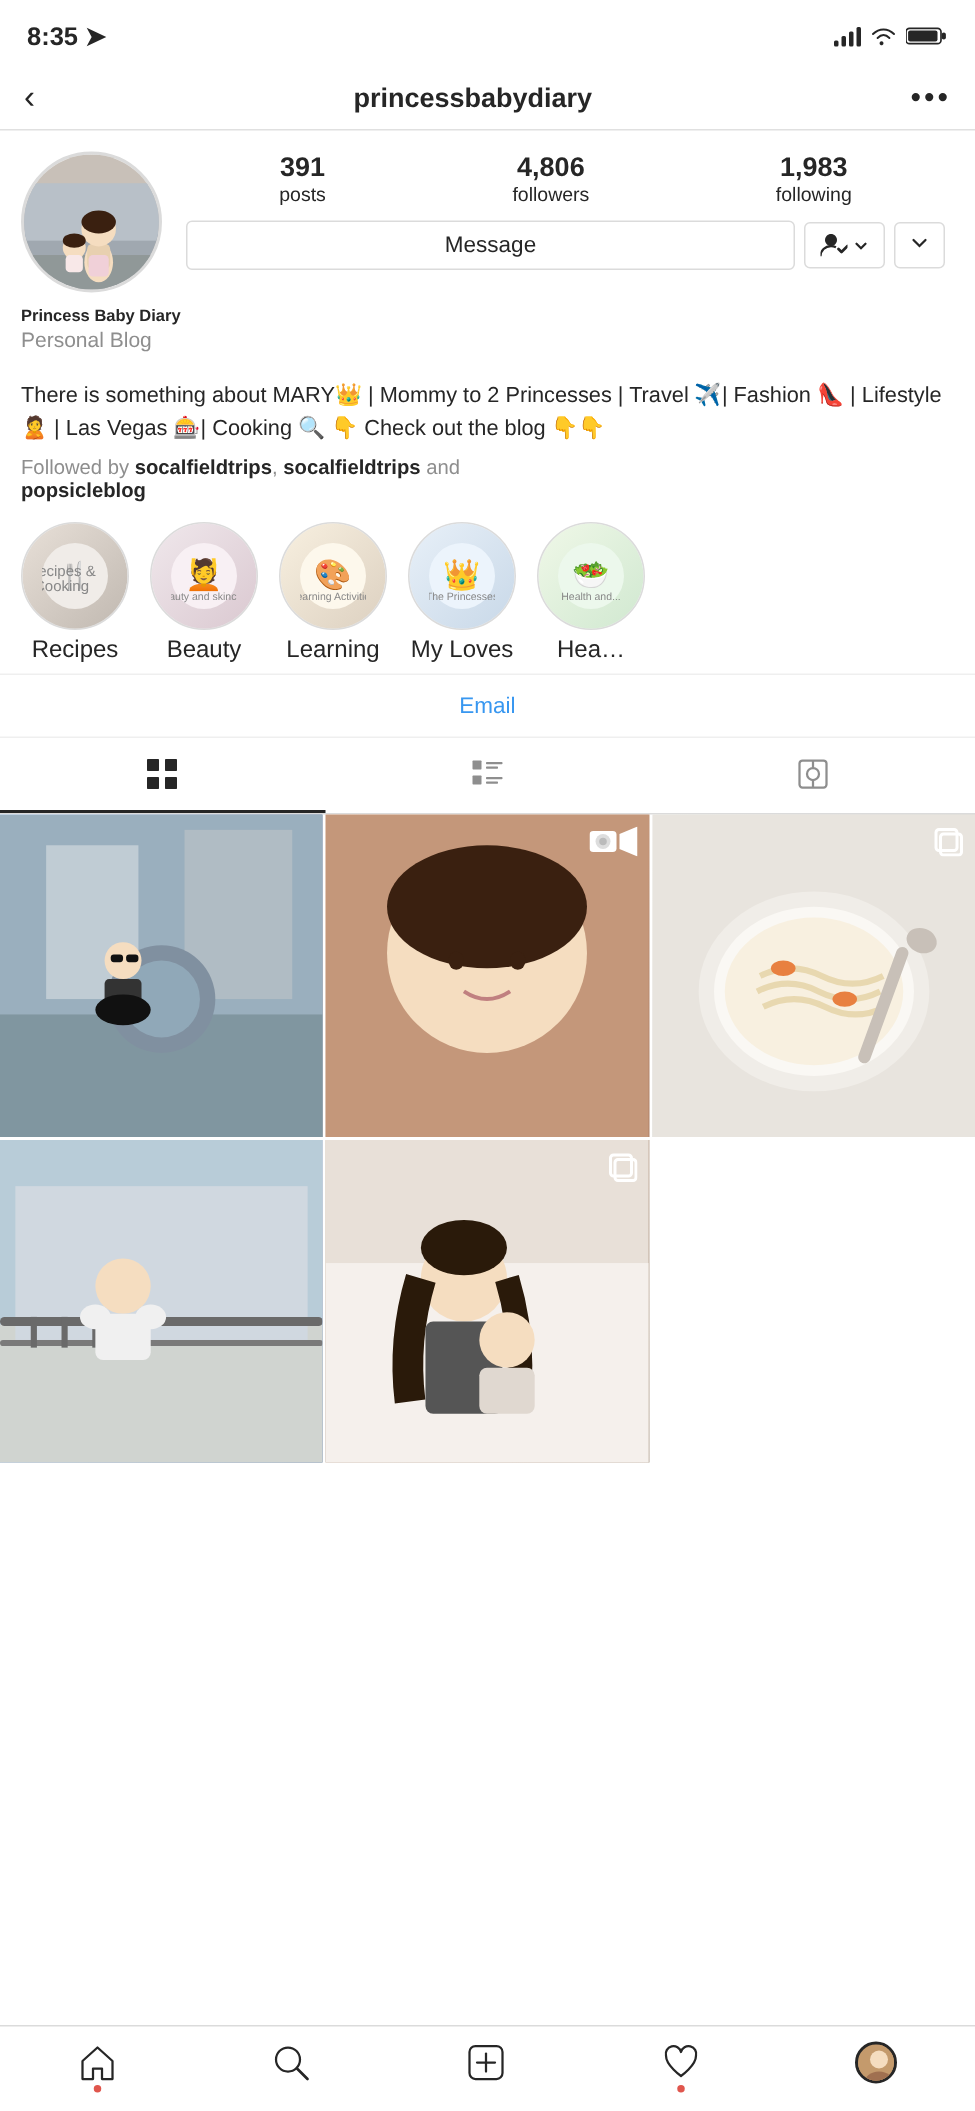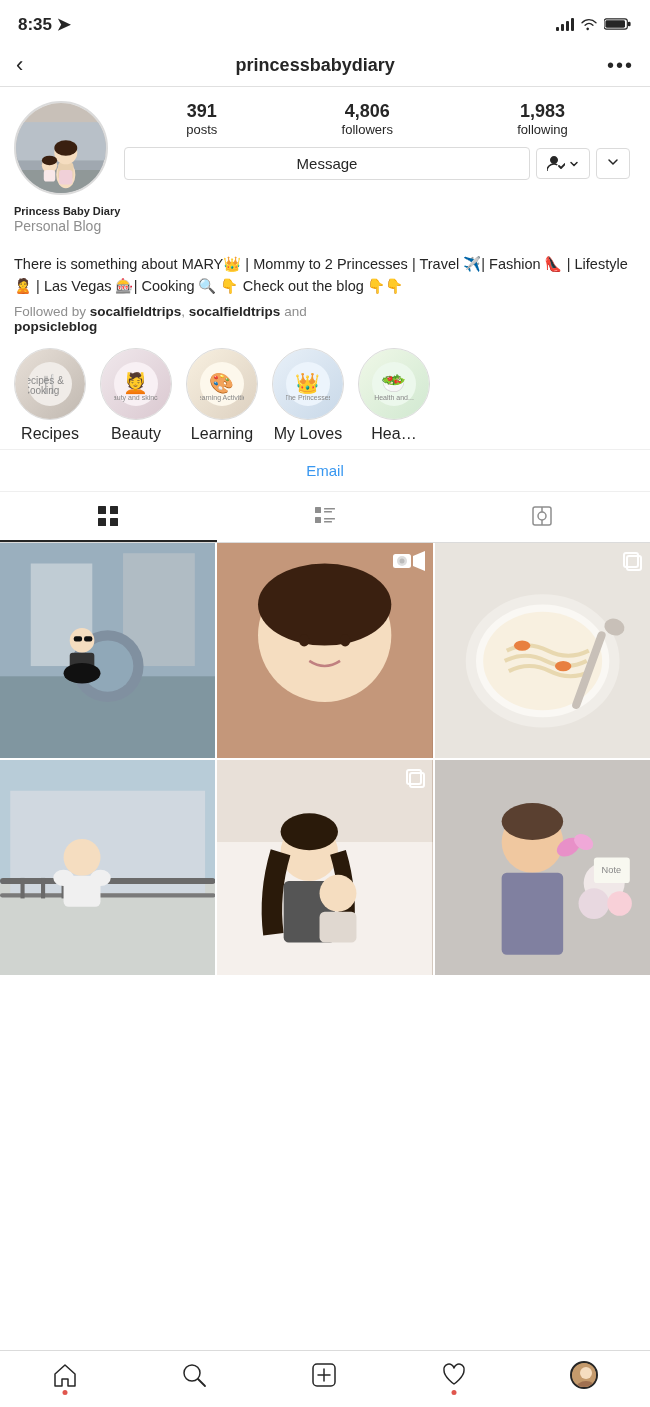--- a/index.html
+++ b/index.html
@@ -662,43 +662,20 @@
       <circle cx="118" cy="130" r="18" fill="#f5ddc0"></circle>
       <rect x="100" y="148" width="36" height="30" rx="5" fill="#e0d8d0"></rect>
     </svg>
     <div class="photo-badge" style="top:8px;right:8px;">
       <svg width="20" height="20" viewBox="0 0 20 20">
         <rect x="2" y="2" width="14" height="14" rx="2" stroke="white" stroke-width="2" fill="none"></rect>
         <rect x="5" y="5" width="14" height="14" rx="2" stroke="white" stroke-width="2" fill="none"></rect>
       </svg>
     </div>
   </div>
-  <div class="photo-cell photo-6">
-    
-    <svg width="100%" height="100%" viewBox="0 0 210 210" preserveAspectRatio="xMidYMid slice">
-      <rect width="210" height="210" fill="#c8c0bc"></rect>
-
-      <rect width="210" height="210" fill="#c8c4c0"></rect>
-
-      <circle cx="95" cy="80" r="30" fill="#f0c8a0"></circle>
-      <ellipse cx="95" cy="60" rx="30" ry="18" fill="#5a4030"></ellipse>
-
-      <rect x="65" y="110" width="60" height="80" rx="5" fill="#8080a0"></rect>
-
-      <circle cx="165" cy="120" r="20" fill="#f0e8e8"></circle>
-      <circle cx="155" cy="140" r="15" fill="#e8d8e0"></circle>
-      <circle cx="180" cy="140" r="12" fill="#f8d0d8"></circle>
-
-      <ellipse cx="130" cy="85" rx="12" ry="8" fill="#e890c8" transform="rotate(-30 130 85)"></ellipse>
-      <ellipse cx="145" cy="80" rx="10" ry="7" fill="#f0a8d8" transform="rotate(30 145 80)"></ellipse>
-
-      <rect x="155" y="95" width="35" height="25" rx="3" fill="#f8f8f0"></rect>
-      <text x="172" y="110" text-anchor="middle" font-size="9" fill="#888">Note</text>
-    </svg>
-  </div>
 </div>
 
 <div class="bottom-nav-spacer"></div>
 
 <div class="bottom-nav">
   <div class="nav-btn">
     <svg width="26" height="26" viewBox="0 0 26 26">
       <path d="M3 12 L13 3 L23 12 L23 24 L16 24 L16 17 L10 17 L10 24 L3 24 Z" stroke="#262626" stroke-width="1.5" fill="none" stroke-linejoin="round"></path>
     </svg>
     <div class="nav-dot"></div>

